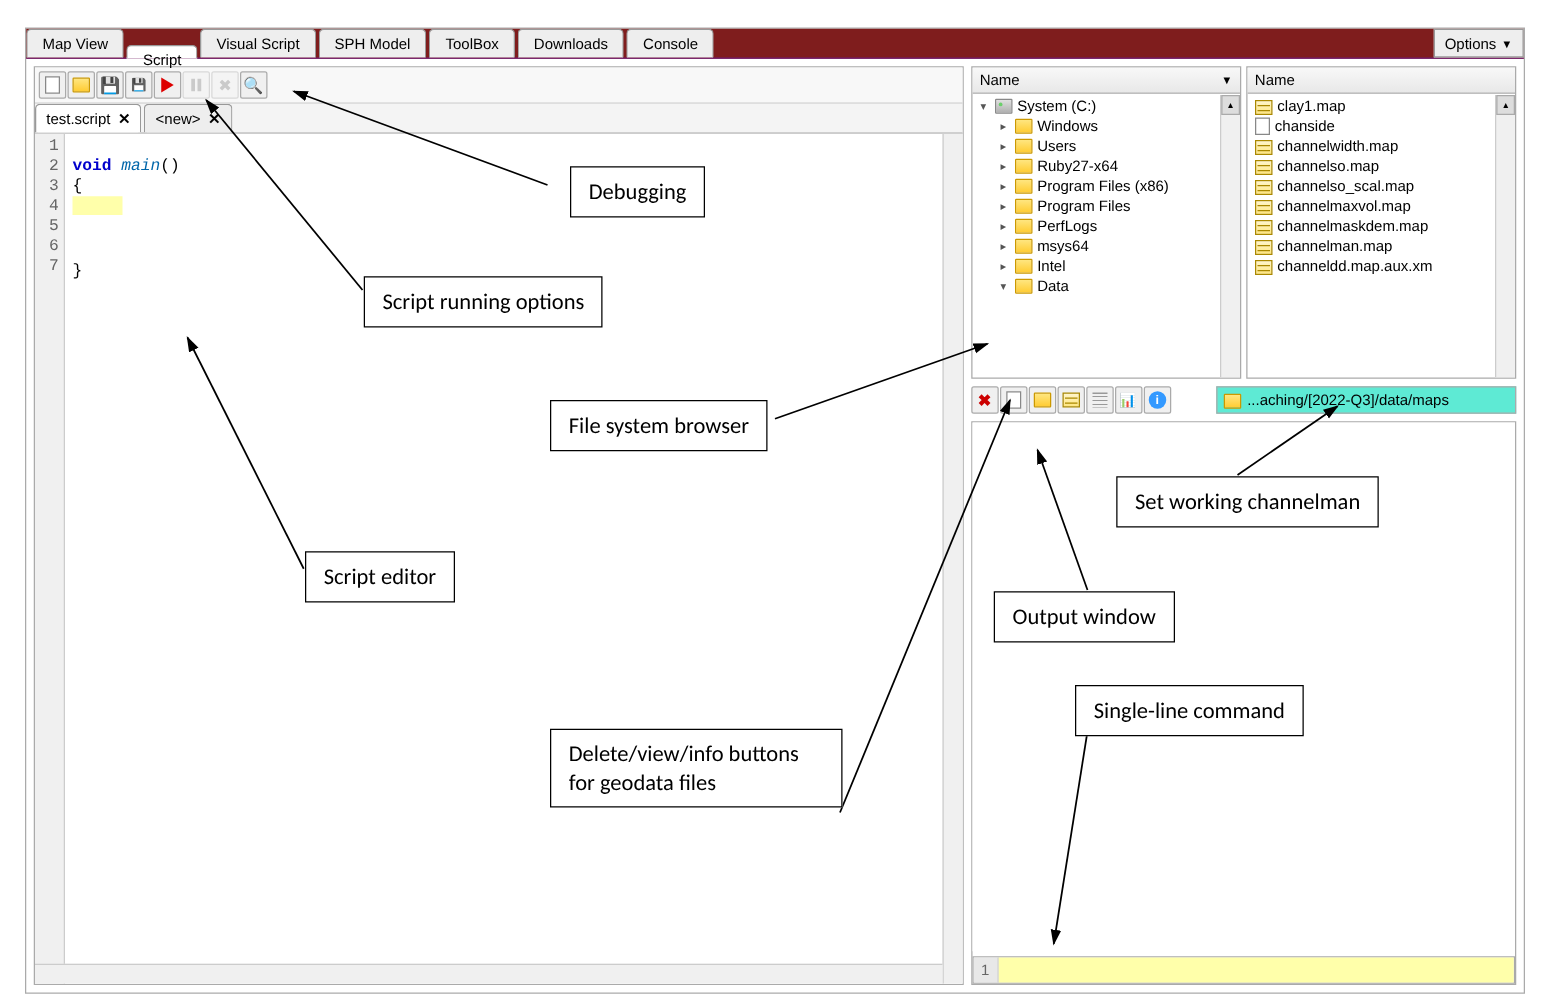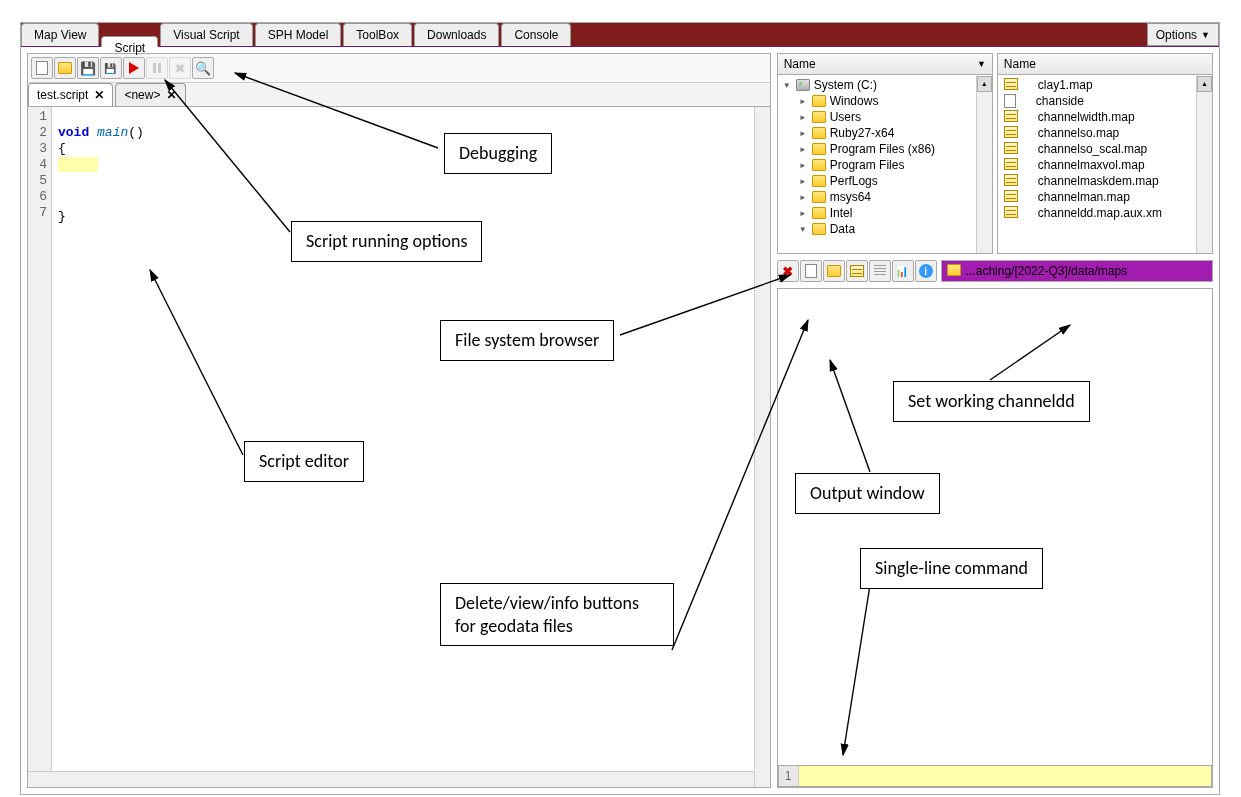--- a/index.html
+++ b/index.html
@@ -23,43 +23,43 @@
 .gutter { width: 24px; background: #f0f0f0; text-align: right; padding: 2px 4px 2px 2px; color: #666; border-right: 1px solid #ccc; user-select: none; }
 .gutter div { height: 16px; line-height: 16px; }
 .code { flex: 1; padding: 2px 6px; white-space: pre; line-height: 16px; }
 .kw { color: #0000cc; font-weight: bold; }
 .fn { color: #0066aa; font-style: italic; }
 .highlight-line { background: #ffffaa; display: inline-block; width: 40px; height: 15px; }
 .editor-scroll-h { position: absolute; bottom: 0; left: 0; right: 16px; height: 16px; background: #f0f0f0; border-top: 1px solid #ccc; }
 .editor-scroll-v { position: absolute; top: 0; right: 0; bottom: 0; width: 16px; background: #f0f0f0; border-left: 1px solid #ccc; }
 
 .right-pane { flex: 1; display: flex; flex-direction: column; min-width: 0; gap: 6px; }
-.fs-row { display: flex; height: 201px; gap: 4px; }
+.fs-row { display: flex; height: 250px; gap: 4px; }
 .tree-panel, .list-panel { flex: 1; border: 1px solid #aaa; background: #fff; display: flex; flex-direction: column; position: relative; overflow: hidden; }
 .col-header { background: linear-gradient(#f8f8f8,#e8e8e8); border-bottom: 1px solid #aaa; padding: 3px 6px; font-size: 12px; display: flex; justify-content: space-between; align-items: center; }
 .col-header .sort { font-size: 9px; }
 .tree-body, .list-body { flex: 1; overflow: auto; padding: 2px; font-size: 12px; }
 .tree-item { display: flex; align-items: center; gap: 4px; padding: 1px 2px; cursor: pointer; white-space: nowrap; }
 .expander { width: 10px; font-size: 9px; color: #555; text-align: center; }
 .folder-icon { width: 14px; height: 12px; background: linear-gradient(#ffe680,#ffcc33); border: 1px solid #cc9900; border-radius: 1px; display: inline-block; }
 .drive-icon { width: 14px; height: 12px; background: linear-gradient(#e0e0e0,#b0b0b0); border: 1px solid #888; border-radius: 1px; display: inline-block; position: relative; }
 .drive-icon::after { content:''; position:absolute; left:2px; top:2px; width:3px; height:3px; background:#6bcf6b; border-radius:50%; }
 .indent-1 { padding-left: 18px; }
-.list-item { display: flex; align-items: flex-start; gap: 20px; padding: 1px 4px; cursor: pointer; white-space: nowrap; }
+.list-item { display: flex; align-items: flex-end; gap: 4px; padding: 1px 4px; cursor: pointer; white-space: nowrap; }
 .map-icon { width: 14px; height: 12px; background: linear-gradient(#fff5cc,#ffe680); border: 1px solid #aa8800; display: inline-block; position:relative; }
 .map-icon::before, .map-icon::after { content:''; position:absolute; height:1px; background:#aa8800; left:1px; right:1px; }
 .map-icon::before { top:3px; }
 .map-icon::after { top:7px; }
 .file-icon { width: 12px; height: 14px; background: #fff; border: 1px solid #888; display: inline-block; }
 .panel-scroll-v { position: absolute; top: 22px; right: 0; bottom: 0; width: 16px; background: #f0f0f0; border-left: 1px solid #ccc; }
 .scroll-btn { height:16px; background:#ddd; border:1px solid #aaa; text-align:center; font-size:8px; line-height:14px; }
 
 .mid-row { display: flex; align-items: center; gap: 4px; }
 .geo-toolbar { display: flex; gap: 1px; }
-.wd-box { flex: 1; border: 1px solid #aaa; padding: 3px 5px; display: flex; align-items: flex-start; gap: 5px; background: #a21caf; overflow:hidden; white-space:nowrap; }
+.wd-box { flex: 1; border: 1px solid #aaa; padding: 3px 5px; display: flex; align-items: flex-end; gap: 5px; background: #5eead4; overflow:hidden; white-space:nowrap;margin-left:32px; }
 
 .output-row { flex: 1; display: flex; flex-direction: column; border: 1px solid #aaa; min-height: 0; }
 .output-body { flex: 1; padding: 4px 6px; font-family: 'DejaVu Sans', Arial, sans-serif; font-size: 12px; background: #fff; overflow: auto; }
 .out-line1 { color: #000; }
 .out-line2 { color: #0033cc; }
 
 .cmd-row { display: flex; align-items: stretch; border: 1px solid #aaa; height: 22px; margin-top: 4px; }
 .cmd-gutter { width: 20px; background: #e8e8e8; border-right: 1px solid #ccc; text-align: center; font-size: 12px; line-height: 20px; color: #666; }
 .cmd-input { flex: 1; background: #ffffaa; border: none; padding: 0 4px; font-family: monospace; font-size: 12px; outline: none; }
 
@@ -298,27 +298,27 @@
         </div>
         <div class="cmd-row">
           <div class="cmd-gutter">1</div>
           <input class="cmd-input" value="" style="">
         </div>
       </div>
     </div>
   </div>
 </div>
 
-<div class="callout" style="left:444px; top:133px;">Debugging</div>
+<div class="callout" style="left:456px; top:133px;">Debugging</div>
 <div class="callout" style="left:291px; top:221px;">Script running options</div>
 <div class="callout" style="left:244px; top:441px;">Script editor</div>
 <div class="callout" style="left:440px; top:320px;">File system browser</div>
 <div class="callout" style="left:440px; top:583px; width:234px">Delete/view/info buttons for geodata files</div>
 <div class="callout" style="left:795px; top:473px;">Output window</div>
-<div class="callout" style="left:893px; top:381px;">Set working channeldd</div>
+<div class="callout" style="left:893px; top:381px;">Set working channelman</div>
 <div class="callout" style="left:860px; top:548px;">Single-line command</div>
 
 <svg class="arrows">
   <defs>
     <marker id="ah" markerWidth="10" markerHeight="10" refX="8" refY="3" orient="auto">
       <path d="M0,0 L9,3 L0,6 Z" fill="#000"></path>
     </marker>
   </defs>
 
   <line x1="438" y1="148" x2="235" y2="73" stroke="#000" stroke-width="1.4" marker-end="url(#ah)"></line>

